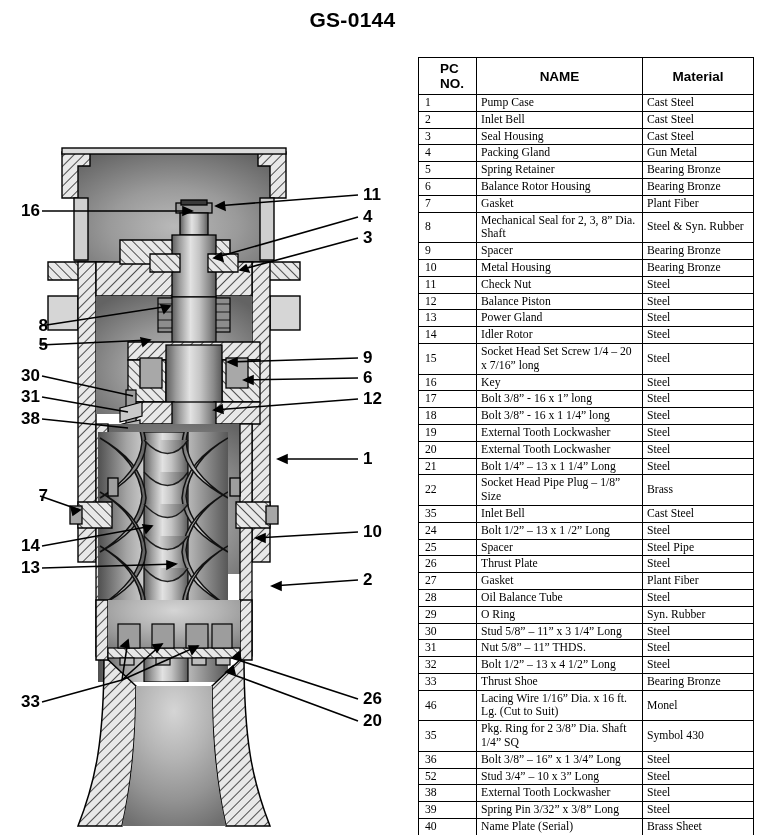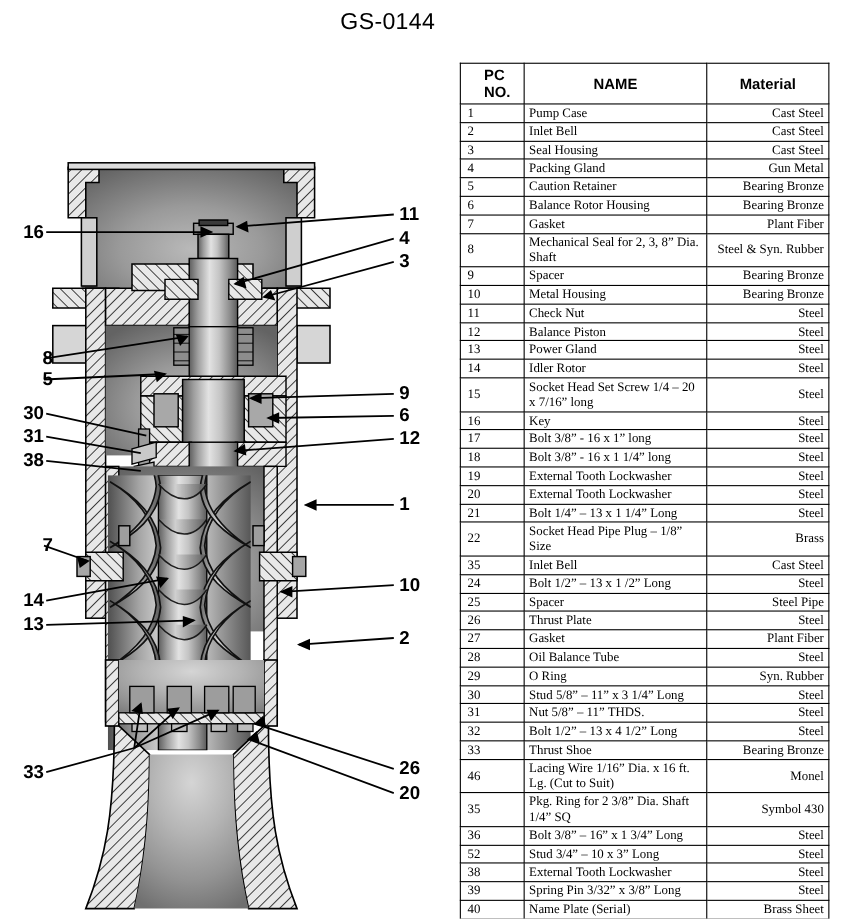--- a/index.html
+++ b/index.html
@@ -1,21 +1,21 @@
 <!DOCTYPE html>
 <html><head>
 <meta charset="utf-8">
 <style>
   html,body{margin:0;padding:0;background:#fff;}
   body{width:781px;height:835px;position:relative;overflow:hidden;
        font-family:"Liberation Sans",sans-serif;color:#000;}
 
   
   #title{position:absolute;left:0;top:8px;width:705px;text-align:center;
-         font-size:21px;font-weight:normal;letter-spacing:.3px;}
+         font-size:21px;font-weight:bold;letter-spacing:.3px;}
 
   
   #drawing{position:absolute;left:0;top:40px;width:405px;height:795px;}
   #drawing svg{display:block;}
 
   .callout{position:absolute;font-size:17px;font-weight:bold;
            font-family:"Liberation Sans",sans-serif;line-height:1;}
   .callout.l{text-align:right;}
   .callout.r{text-align:left;}
 
@@ -24,21 +24,21 @@
   table{border-collapse:collapse;width:335px;table-layout:fixed;
         border:1.5px solid #000;}
   th,td{border:1px solid #000;padding:1px 4px;vertical-align:middle;}
   thead th{font-family:"Liberation Sans",sans-serif;font-weight:bold;
            font-size:13.5px;padding:3px 21px;}
   tbody td{font-family:"Liberation Serif",serif;font-size:11.7px;
            line-height:1.18;}
   col.c-pc{width:58px;} col.c-name{width:166px;} col.c-mat{width:111px;}
   td.pc{text-align:left;padding-left:6px;}
   td.nm{text-align:left;}
-  td.mt{text-align:right;}
+  td.mt{text-align:left;}
 </style>
 </head>
 <body>
 
 <div id="title">GS-0144</div>
 
 <div id="drawing">
 <svg width="405" height="795" viewBox="0 0 405 795" xmlns="http://www.w3.org/2000/svg">
   <defs>
 
@@ -346,21 +346,21 @@
           <td class="nm">Seal Housing</td>
           <td class="mt">Cast Steel</td>
         </tr>
         <tr>
           <td class="pc">4</td>
           <td class="nm">Packing Gland</td>
           <td class="mt">Gun Metal</td>
         </tr>
         <tr>
           <td class="pc">5</td>
-          <td class="nm">Caution Retainer</td>
+          <td class="nm">Spring Retainer</td>
           <td class="mt">Bearing Bronze</td>
         </tr>
         <tr>
           <td class="pc">6</td>
           <td class="nm">Balance Rotor Housing</td>
           <td class="mt">Bearing Bronze</td>
         </tr>
         <tr>
           <td class="pc">7</td>
           <td class="nm">Gasket</td>

